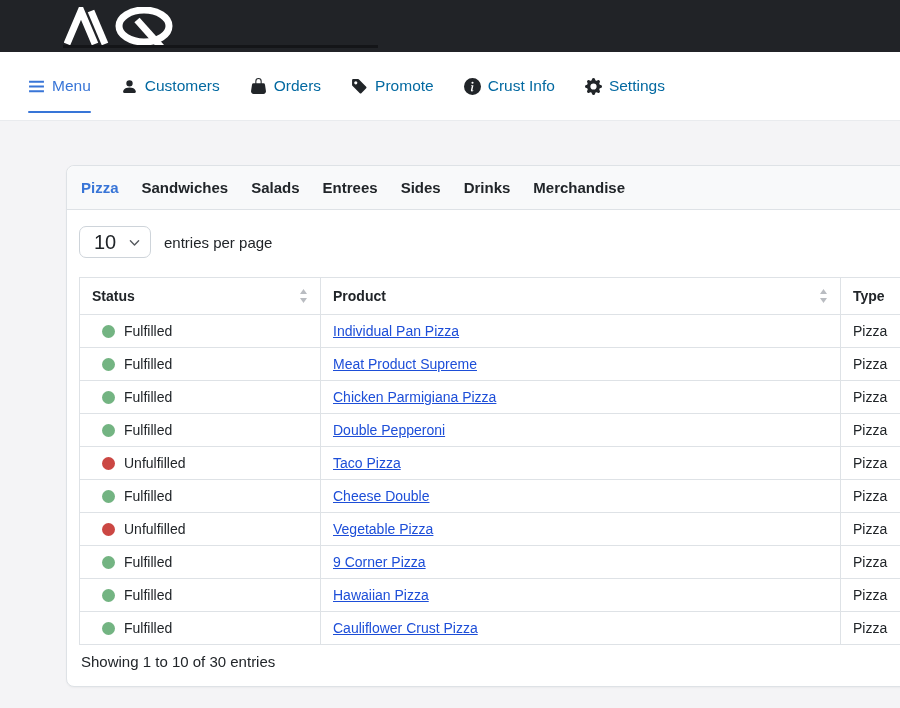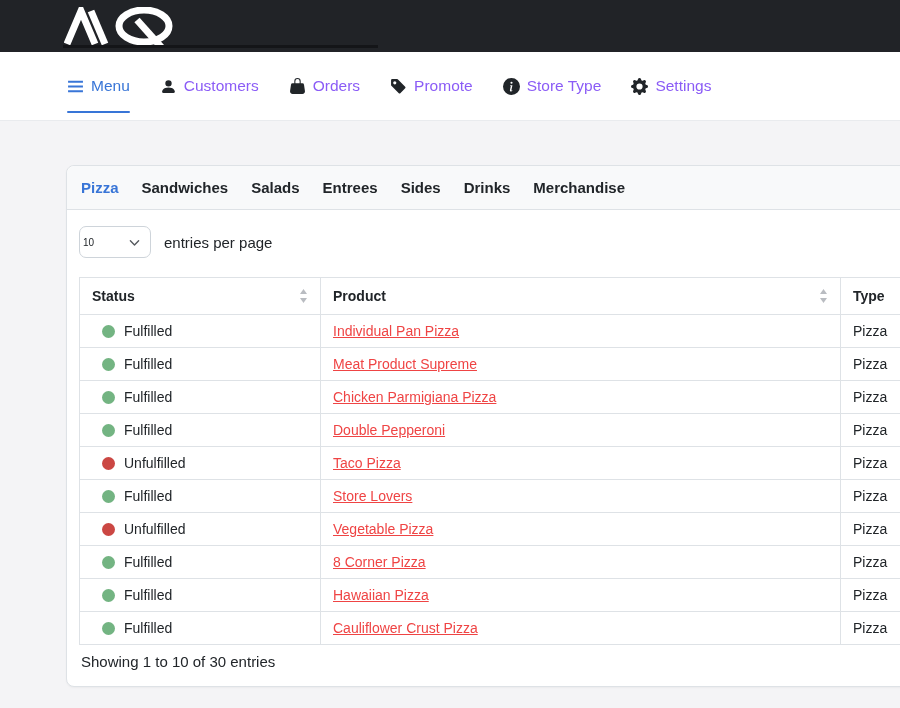--- a/index.html
+++ b/index.html
@@ -12,25 +12,25 @@
   }
 
   
   .topbar { height:52px; background:#212327; position:relative; }
   .brand-logo { position:absolute; left:64px; top:7px; }
   .logo-strip { position:absolute; left:63px; top:45px; width:315px; height:3px; background:#141518; }
 
   
   .navbar {
     height:69px; background:#ffffff; border-bottom:1px solid #e9ebee;
-    display:flex; align-items:center; gap:30px; padding-left:67px;
+    display:flex; align-items:center; gap:30px; padding-left:28px;
   }
   .nav-item {
     display:flex; align-items:center; gap:7px; height:100%;
-    font-size:15.5px; color:#8b5cf6; position:relative; cursor:pointer;
+    font-size:15.5px; color:#0369a1; position:relative; cursor:pointer;
   }
   .nav-item svg { width:17px; height:17px; fill:#212529; flex:0 0 auto; }
   .nav-item.active { color:#3875d7; }
   .nav-item.active svg { fill:#3875d7; stroke:#3875d7; }
   .nav-item.active::after {
     content:""; position:absolute; left:0; right:0; bottom:7px;
     height:2px; background:#3875d7; border-radius:1px;
   }
 
   
@@ -46,36 +46,36 @@
   }
   .tab { cursor:pointer; white-space:nowrap; }
   .tab.active { color:#3875d7; }
   .card-body { padding:16px 16px 16px 12px; }
 
   
   .entries-row { display:flex; align-items:center; gap:13px; margin-bottom:19px; font-size:15px; }
   .select {
     width:72px; height:32px; border:1px solid #ced4da; border-radius:7px;
     background:#fff; display:flex; align-items:center; justify-content:space-between;
-    padding:0 10px 0 3px; font-size:10px; cursor:pointer;
+    padding:0 10px 0 14px; font-size:20px; cursor:pointer;
   }
   .select svg { width:11px; height:11px; stroke:#55595e; fill:none; stroke-width:2; }
 
   
   table { border-collapse:collapse; table-layout:fixed; width:913px; font-size:14px; background:#fff; }
   th, td { border:1px solid #dee2e6; text-align:left; vertical-align:middle; }
   th { padding:10px 12px; font-weight:700; }
   td { padding:8px 12px; }
   .w-status { width:241px; } .w-product { width:520px; } .w-type { width:152px; }
   .th-inner { display:flex; align-items:center; justify-content:space-between;gap:45px; }
   .sort-icon { width:9px; height:14px; flex:0 0 auto; cursor:pointer; }
   .sort-icon path { fill:#b9bcc1; }
   .cell-status { display:flex; align-items:center; gap:9px;padding-left:10px; }
   .dot { width:13px; height:13px; border-radius:50%; flex:0 0 auto; }
-  .product-link { color:#ef4444; text-decoration:underline; cursor:pointer;margin-top:21px; }
+  .product-link { color:#1d4ed8; text-decoration:underline; cursor:pointer;margin-top:21px; }
 
   .showing { margin-top:8px; font-size:15px; color:#212529; padding-left:2px; }
 </style>
 </head>
 <body>
 
 <div class="topbar">
   <svg class="brand-logo" width="115" height="40" viewBox="0 0 115 40">
     <g stroke="#ffffff" stroke-width="7" fill="none">
       <path d="M3 37 L17 4 L31 37" stroke-linejoin="miter"></path>
@@ -109,21 +109,21 @@
   <div class="nav-item">
     <svg viewBox="0 0 16 16">
       <path d="M2 1a1 1 0 0 0-1 1v4.586a1 1 0 0 0 .293.707l7 7a1 1 0 0 0 1.414 0l4.586-4.586a1 1 0 0 0 0-1.414l-7-7A1 1 0 0 0 6.586 1H2zm4 3.5a1.5 1.5 0 1 1-3 0 1.5 1.5 0 0 1 3 0z"></path>
     </svg>
     <span>Promote</span>
   </div>
   <div class="nav-item">
     <svg viewBox="0 0 16 16">
       <path d="M8 16A8 8 0 1 0 8 0a8 8 0 0 0 0 16zm.93-9.412-1 4.705c-.07.34.029.533.304.533.194 0 .487-.07.686-.246l-.088.416c-.287.346-.92.598-1.465.598-.703 0-1.002-.422-.808-1.319l.738-3.468c.064-.293.006-.399-.287-.47l-.451-.081.082-.381 2.29-.287zM8 5.5a1 1 0 1 1 0-2 1 1 0 0 1 0 2z"></path>
     </svg>
-    <span>Store Type</span>
+    <span>Crust Info</span>
   </div>
   <div class="nav-item">
     <svg viewBox="0 0 16 16">
       <path d="M9.405 1.05c-.413-1.4-2.397-1.4-2.81 0l-.1.34a1.464 1.464 0 0 1-2.105.872l-.31-.17c-1.283-.698-2.686.705-1.987 1.987l.169.311c.446.82.023 1.841-.872 2.105l-.34.1c-1.4.413-1.4 2.397 0 2.81l.34.1a1.464 1.464 0 0 1 .872 2.105l-.17.31c-.698 1.283.705 2.686 1.987 1.987l.311-.169a1.464 1.464 0 0 1 2.105.872l.1.34c.413 1.4 2.397 1.4 2.81 0l.1-.34a1.464 1.464 0 0 1 2.105-.872l.31.17c1.283.698 2.686-.705 1.987-1.987l-.169-.311a1.464 1.464 0 0 1 .872-2.105l.34-.1c1.4-.413 1.4-2.397 0-2.81l-.34-.1a1.464 1.464 0 0 1-.872-2.105l.17-.31c.698-1.283-.705-2.686-1.987-1.987l-.311.169a1.464 1.464 0 0 1-2.105-.872l-.1-.34zM8 10.93a2.929 2.929 0 1 1 0-5.86 2.929 2.929 0 0 1 0 5.858z"></path>
     </svg>
     <span>Settings</span>
   </div>
 </nav>
 
 <div class="page">
@@ -247,21 +247,21 @@
   </tr>
 
   <tr>
     <td>
       <span class="cell-status">
         <span class="dot" style="background: rgb(115, 180, 130);"></span>
         <span class="status-text">Fulfilled</span>
       </span>
     </td>
     <td>
-      <a href="#" class="product-link">Store Lovers</a>
+      <a href="#" class="product-link">Cheese Double</a>
     </td>
     <td class="type-text">Pizza</td>
   </tr>
 
   <tr>
     <td>
       <span class="cell-status">
         <span class="dot" style="background: rgb(203, 71, 67);"></span>
         <span class="status-text">Unfulfilled</span>
       </span>
@@ -273,21 +273,21 @@
   </tr>
 
   <tr>
     <td>
       <span class="cell-status">
         <span class="dot" style="background: rgb(115, 180, 130);"></span>
         <span class="status-text">Fulfilled</span>
       </span>
     </td>
     <td>
-      <a href="#" class="product-link">8 Corner Pizza</a>
+      <a href="#" class="product-link">9 Corner Pizza</a>
     </td>
     <td class="type-text">Pizza</td>
   </tr>
 
   <tr>
     <td>
       <span class="cell-status">
         <span class="dot" style="background: rgb(115, 180, 130);"></span>
         <span class="status-text">Fulfilled</span>
       </span>

